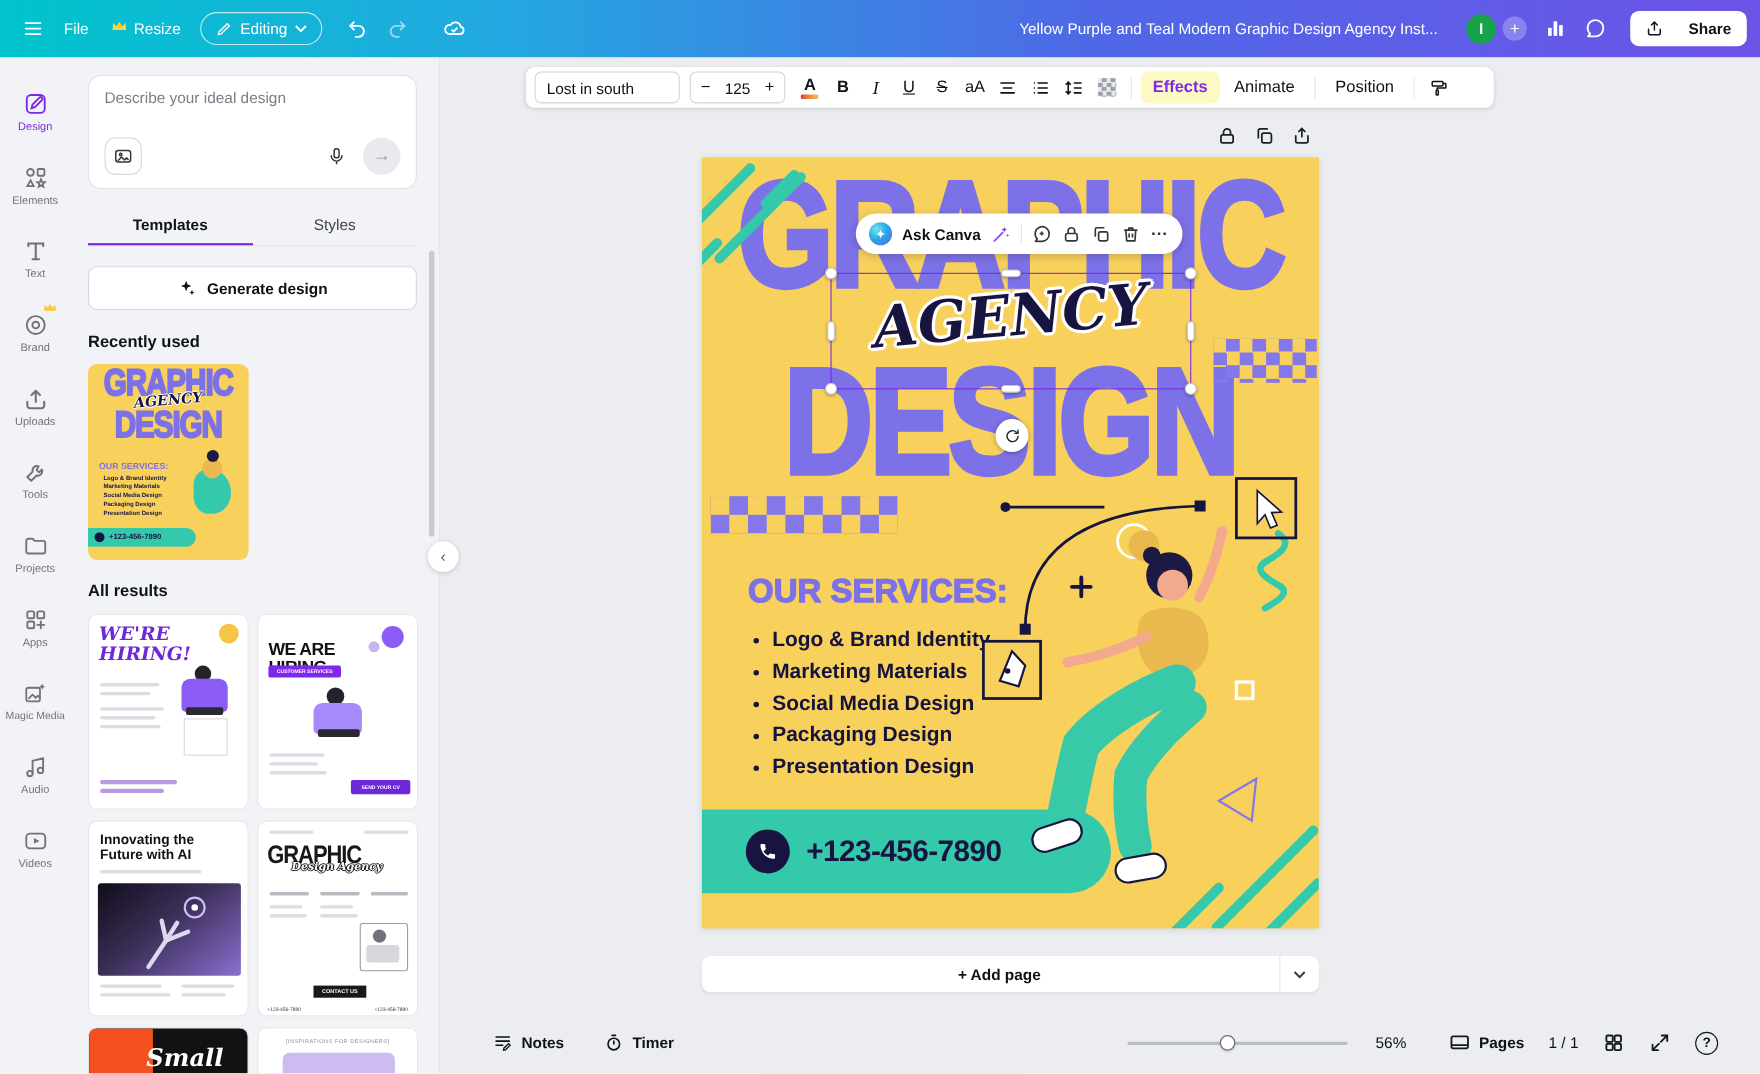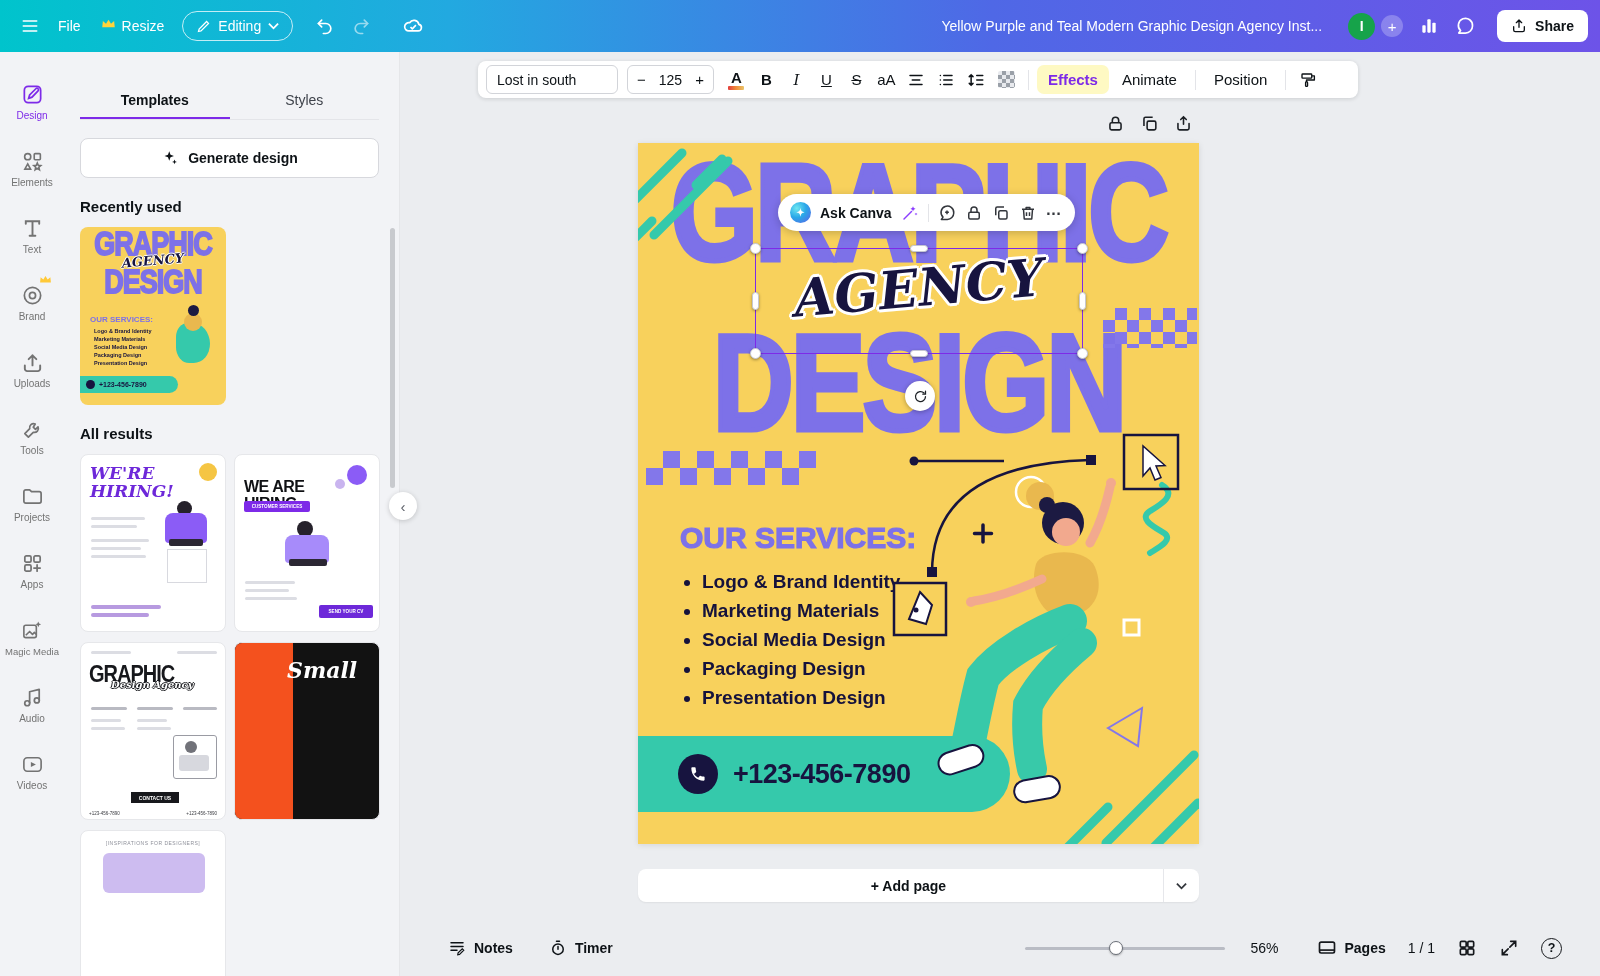--- a/index.html
+++ b/index.html
@@ -18,21 +18,21 @@
   .editing-pill { display:flex; align-items:center; gap:7px; border:1.5px solid rgba(255,255,255,.75);
     border-radius:18px; padding:6px 13px; margin-left:8px; font-size:14px; font-weight:500; }
   .tb-ghost { width:36px; height:36px; display:flex; align-items:center; justify-content:center; border-radius:6px; }
   .dim { opacity:.55; }
   .doc-title { margin-left:auto; margin-right:26px; font-size:14px; font-weight:500; white-space:nowrap;
     overflow:hidden; text-overflow:ellipsis; max-width:430px; }
   .avatar { width:27px; height:27px; border-radius:50%; background:#16a34a; color:#fff; font-size:14px;
     font-weight:700; display:flex; align-items:center; justify-content:center; }
   .avatar-plus { width:22px; height:22px; border-radius:50%; background:rgba(255,255,255,.25); color:#fff;
     font-size:15px; display:flex; align-items:center; justify-content:center; margin-left:6px; }
-  .share-btn { display:flex; align-items:center; gap:8px; background:#fff; color:#0d1216; font-size:14px;
+  .share-btn { display:flex; align-items:center; gap:23px; background:#fff; color:#0d1216; font-size:14px;
     font-weight:600; border-radius:8px; padding:8px 14px; margin-left:14px; }
   .share-btn .tb-icon { color:#0d1216; width:16px; height:16px; }
 
   
   .rail { position:absolute; left:0; top:52px; width:64px; bottom:0; background:#f2f3f6;
     display:flex; flex-direction:column; align-items:center; padding-top:18px; z-index:30; }
   .rail-item { width:60px; height:64px; margin-bottom:3px; display:flex; flex-direction:column;
     align-items:center; justify-content:center; color:#737373; border-radius:8px; position:relative; }
   .rail-item .ric { width:23px; height:23px; }
   .rail-item .ric svg { width:100%; height:100%; }
@@ -415,20 +415,45 @@
           <svg viewBox="0 0 24 24" fill="none" stroke="currentColor" stroke-width="1.7">
             <rect x="3" y="5" width="18" height="14" rx="3.5"></rect>
             <path d="M10.3 9.3l5.2 2.7-5.2 2.7z" fill="currentColor" stroke="none"></path>
           </svg>
         </span>
       <span class="rail-label">Videos</span>
     </div>
   </div>
 
   <div class="panel">
+    <div class="prompt-card">
+      <textarea class="prompt-input" placeholder="Describe your ideal design" style=""></textarea>
+      <div class="prompt-row">
+        <div class="img-btn">
+          <span>
+              <svg viewBox="0 0 24 24" fill="none" stroke="currentColor" stroke-width="1.8" stroke-linejoin="round">
+                <rect x="3" y="5" width="18" height="14" rx="3"></rect>
+                <circle cx="9" cy="10" r="1.5"></circle>
+                <path d="M5.5 17.5l4.5-4.5 3.5 3.5 2.5-2.5 2.5 2.5"></path>
+              </svg>
+            </span>
+        </div>
+        <div class="mic-btn">
+          <span>
+              <svg viewBox="0 0 24 24" fill="none" stroke="currentColor" stroke-width="1.8" stroke-linecap="round">
+                <rect x="9" y="3" width="6" height="11" rx="3"></rect>
+                <path d="M5.5 11.5a6.5 6.5 0 0 0 13 0M12 18v3"></path>
+              </svg>
+            </span>
+        </div>
+        <div class="send-btn">
+          <span>→</span>
+        </div>
+      </div>
+    </div>
 
     <div class="tabs">
       <div class="tab active">Templates</div>
       <div class="tab">Styles</div>
     </div>
 
     <div class="generate-btn">
       <span>
           <svg viewBox="0 0 24 24" fill="currentColor">
             <path d="M11 3l1.7 4.6L17.3 9.3l-4.6 1.7L11 15.6 9.3 11 4.7 9.3 9.3 7.6z"></path>
@@ -494,20 +519,40 @@
         <div class="blob" style="right:34px;top:24px;width:10px;height:10px;background:#c9b4ef"></div>
         <div class="blob" style="left:62px;top:66px;width:16px;height:16px;background:#26222b"></div>
         <div style="position:absolute;left:50px;top:80px;width:44px;height:28px;background:#a78bfa;border-radius:8px 8px 4px 4px"></div>
         <div style="position:absolute;left:54px;top:104px;width:38px;height:7px;background:#2b2733;border-radius:2px"></div>
         <div class="gray-bar" style="left:10px;top:126px;width:50px;height:3px"></div>
         <div class="gray-bar" style="left:10px;top:134px;width:44px;height:3px"></div>
         <div class="gray-bar" style="left:10px;top:142px;width:52px;height:3px"></div>
         <div class="badge-purple" style="left:84px;top:150px;width:54px;height:13px;background:#6d28d9">SEND YOUR CV</div>
       </div>
 
+      <div class="thumb">
+        <div class="ai-title">Innovating the Future with AI</div>
+        <div class="gray-bar" style="left:10px;top:44px;width:92px;height:3px"></div>
+        <div class="ai-img">
+          <svg viewBox="0 0 130 84" style="width:100%;height:100%">
+            <g stroke="#efe9ff" stroke-width="4" stroke-linecap="round" fill="none" opacity="0.9">
+              <path d="M46 76 L62 52"></path>
+                <path d="M62 52 L58 34"></path>
+                <path d="M62 52 L72 36"></path>
+                <path d="M62 52 L82 44"></path>
+            </g>
+            <circle cx="88" cy="22" r="9" fill="none" stroke="#cdbcf2" stroke-width="2"></circle>
+            <circle cx="88" cy="22" r="3" fill="#fff"></circle>
+          </svg>
+        </div>
+        <div class="gray-bar" style="left:10px;top:148px;width:56px;height:3px"></div>
+        <div class="gray-bar" style="left:10px;top:156px;width:64px;height:3px"></div>
+        <div class="gray-bar" style="left:84px;top:148px;width:48px;height:3px"></div>
+        <div class="gray-bar" style="left:84px;top:156px;width:40px;height:3px"></div>
+      </div>
 
       <div class="thumb">
         <div class="gray-bar" style="left:10px;top:8px;width:40px;height:3px"></div>
         <div class="gray-bar" style="left:96px;top:8px;width:40px;height:3px"></div>
         <div class="bw-big">GRAPHIC</div>
         <div class="bw-script">Design Agency</div>
         <div class="gray-bar" style="left:10px;top:64px;width:36px;height:3px;background:#b9bac2"></div>
         <div class="gray-bar" style="left:56px;top:64px;width:36px;height:3px;background:#b9bac2"></div>
         <div class="gray-bar" style="left:102px;top:64px;width:34px;height:3px;background:#b9bac2"></div>
         <div class="gray-bar" style="left:10px;top:76px;width:30px;height:3px"></div>

